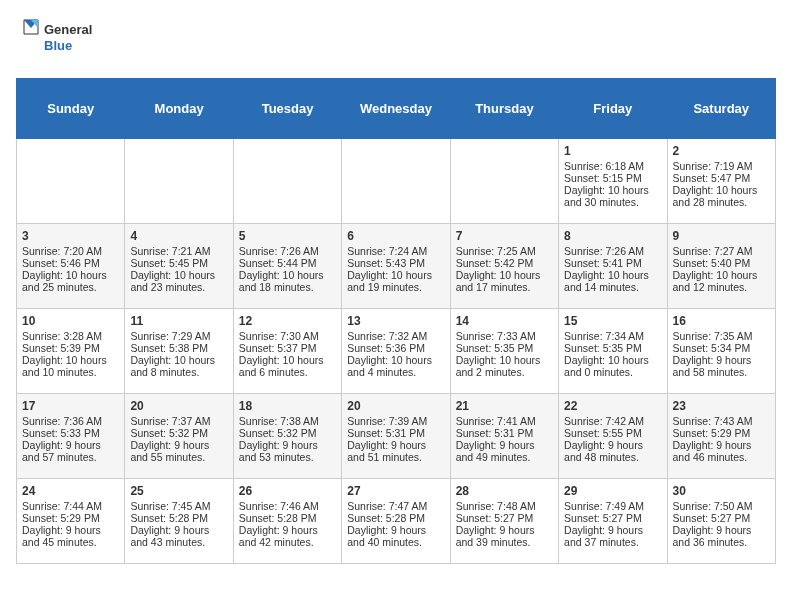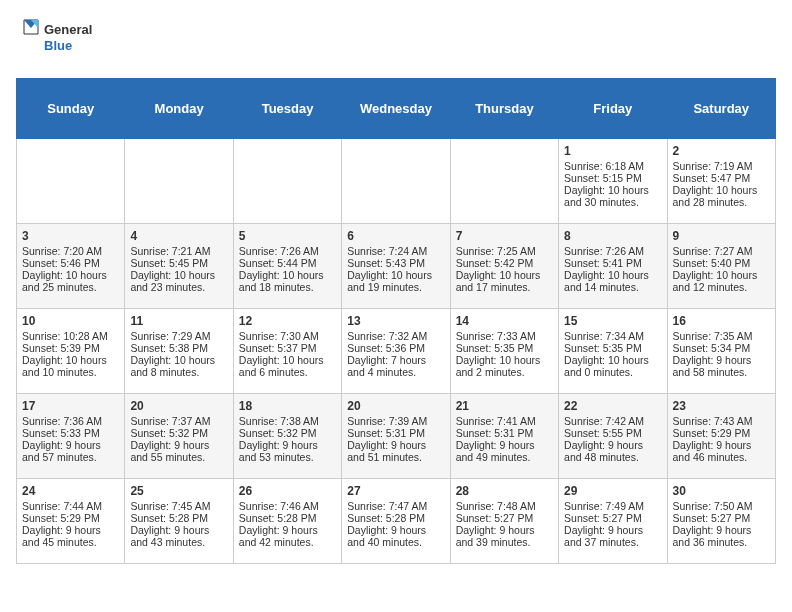--- a/index.html
+++ b/index.html
@@ -160,41 +160,41 @@
         <td>
           <span class="day-num">9</span>
           <div>Sunrise: 7:27 AM</div>
           <div>Sunset: 5:40 PM</div>
           <div>Daylight: 10 hours and 12 minutes.</div>
         </td>
       </tr>
       <tr>
         <td>
           <span class="day-num">10</span>
-          <div>Sunrise: 10:28 AM</div>
+          <div>Sunrise: 3:28 AM</div>
           <div>Sunset: 5:39 PM</div>
           <div>Daylight: 10 hours and 10 minutes.</div>
         </td>
         <td>
           <span class="day-num">11</span>
           <div>Sunrise: 7:29 AM</div>
           <div>Sunset: 5:38 PM</div>
           <div>Daylight: 10 hours and 8 minutes.</div>
         </td>
         <td>
           <span class="day-num">12</span>
           <div>Sunrise: 7:30 AM</div>
           <div>Sunset: 5:37 PM</div>
           <div>Daylight: 10 hours and 6 minutes.</div>
         </td>
         <td>
           <span class="day-num">13</span>
           <div>Sunrise: 7:32 AM</div>
           <div>Sunset: 5:36 PM</div>
-          <div>Daylight: 7 hours and 4 minutes.</div>
+          <div>Daylight: 10 hours and 4 minutes.</div>
         </td>
         <td>
           <span class="day-num">14</span>
           <div>Sunrise: 7:33 AM</div>
           <div>Sunset: 5:35 PM</div>
           <div>Daylight: 10 hours and 2 minutes.</div>
         </td>
         <td>
           <span class="day-num">15</span>
           <div>Sunrise: 7:34 AM</div>

